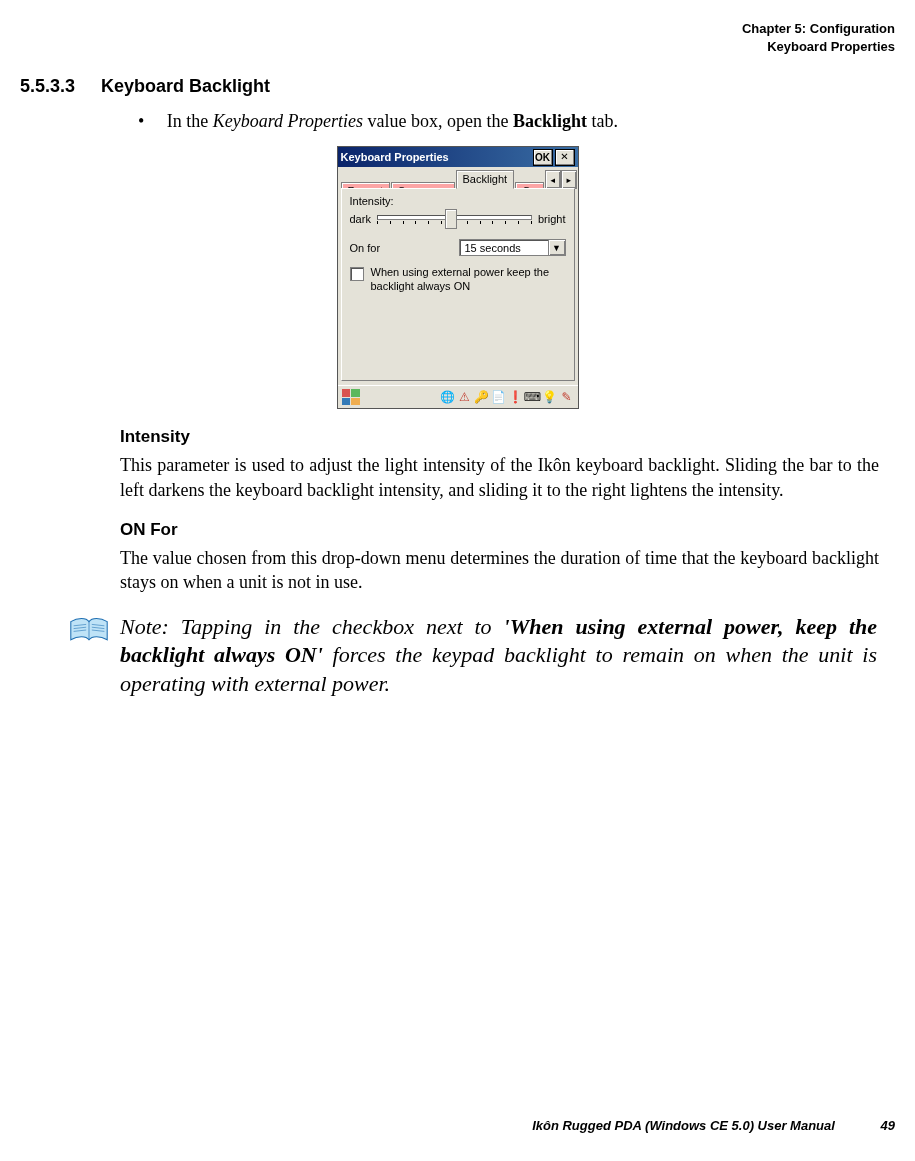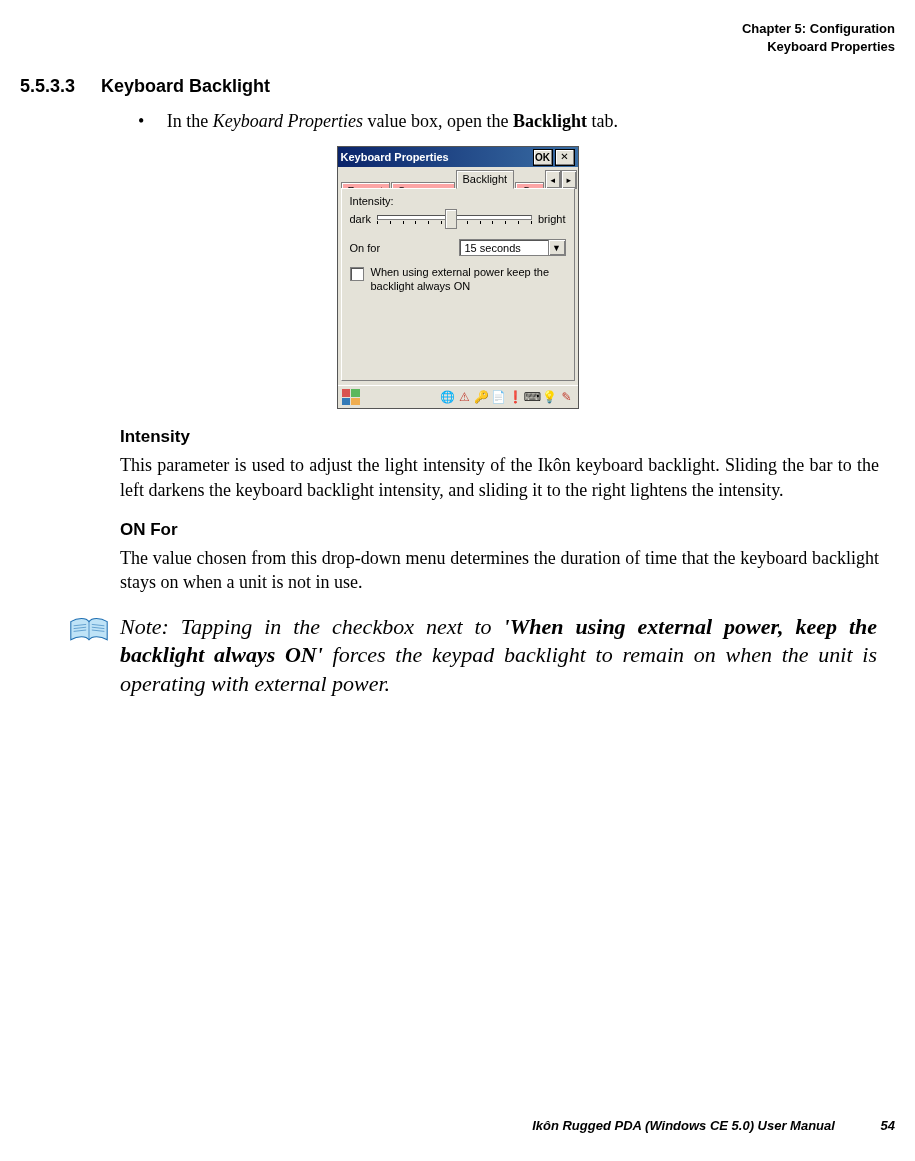--- a/index.html
+++ b/index.html
@@ -414,16 +414,16 @@
         <path d="M34 12 L52 14 M34 16 L52 18 M34 20 L52 22" stroke="#1f6fb2" stroke-width="0.8" fill="none"></path>
       </svg>
     </div>
     <div class="note-text">
       <span class="lead">Note: Tapping in the checkbox next to </span><span class="bold-ital">'When using external power, keep the backlight always ON'</span><span> forces the keypad backlight to remain on when the unit is operating with external power.</span>
     </div>
   </div>
 
   <div class="footer">
     <span>Ikôn Rugged PDA (Windows CE 5.0) User Manual</span>
-    <span class="pnum">54</span>
+    <span class="pnum">49</span>
   </div>
 
 </div>
 
 </body></html>

